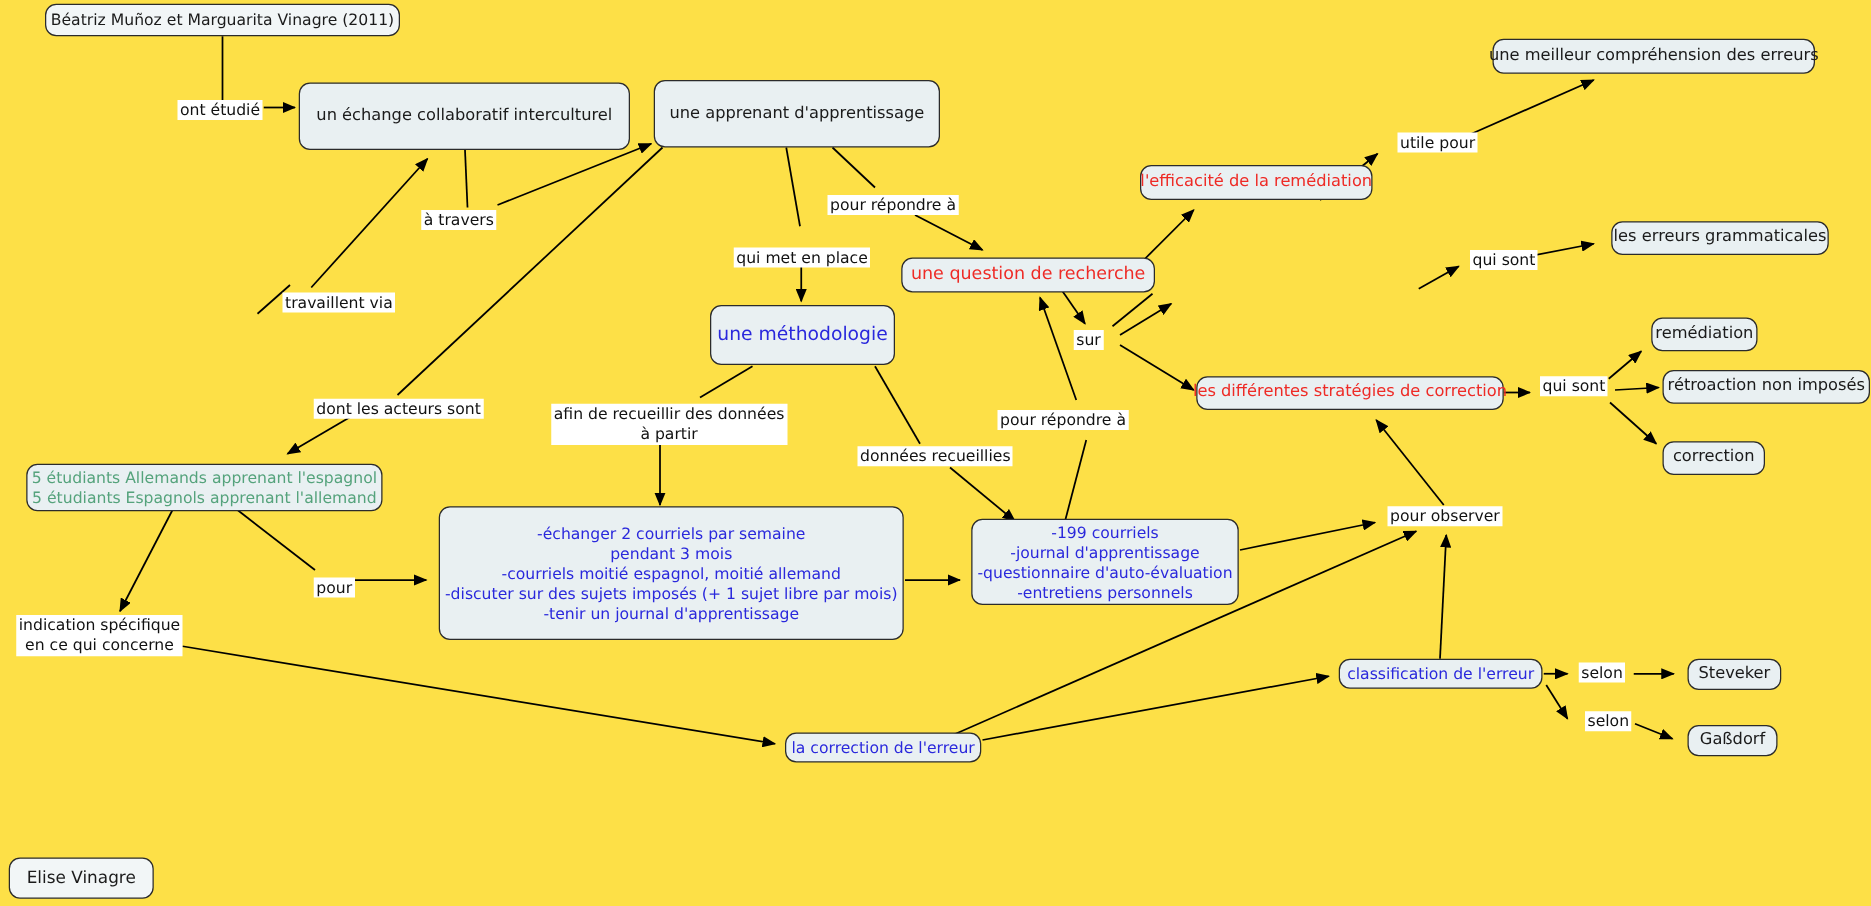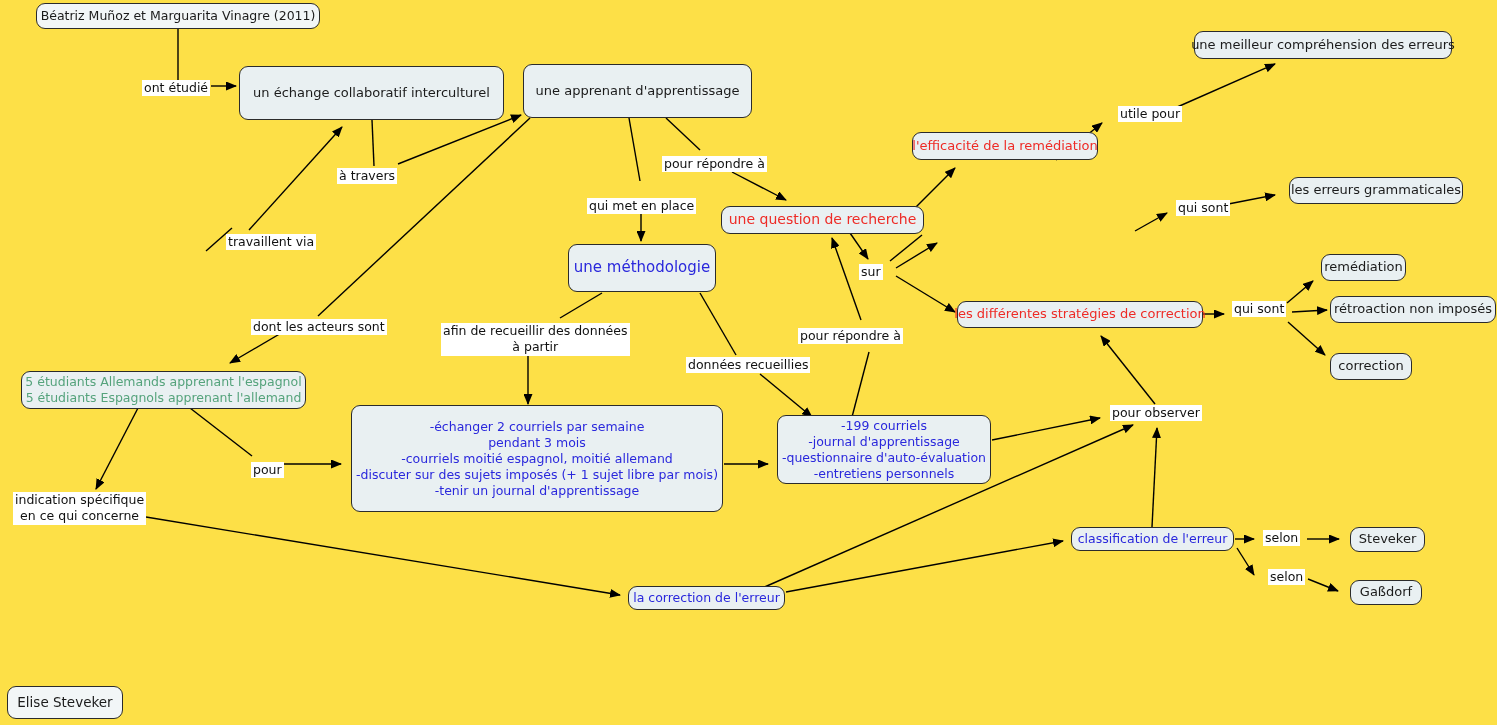--- a/index.html
+++ b/index.html
@@ -185,21 +185,21 @@
 -entretiens personnels</div>
 
   <div class="node blue" style="left:1071px; top:527px; width:163px; height:24px; font-size:12.5px;">classification de l'erreur</div>
 
   <div class="node" style="left:1350px; top:527px; width:75px; height:25px;">Steveker</div>
 
   <div class="node" style="left:1350px; top:580px; width:72px; height:25px;">Gaßdorf</div>
 
   <div class="node blue" style="left:628px; top:586px; width:157px; height:24px; font-size:12.5px;">la correction de l'erreur</div>
 
-  <div class="node plain" style="left:7px; top:686px; width:116px; height:33px; font-size:13.5px;">Elise Steveker</div>
+  <div class="node plain" style="left:7px; top:686px; width:116px; height:33px; font-size:13.5px;">Elise Vinagre</div>
 
   <div class="label" style="left:142px; top:80px;">ont étudié</div>
 
   <div class="label" style="left:337px; top:168px;">à travers</div>
 
   <div class="label" style="left:226px; top:234px;">travaillent via</div>
 
   <div class="label" style="left:251px; top:319px;">dont les acteurs sont</div>
 
   <div class="label" style="left:587px; top:186px;margin-top:12px;">qui met en place</div>

